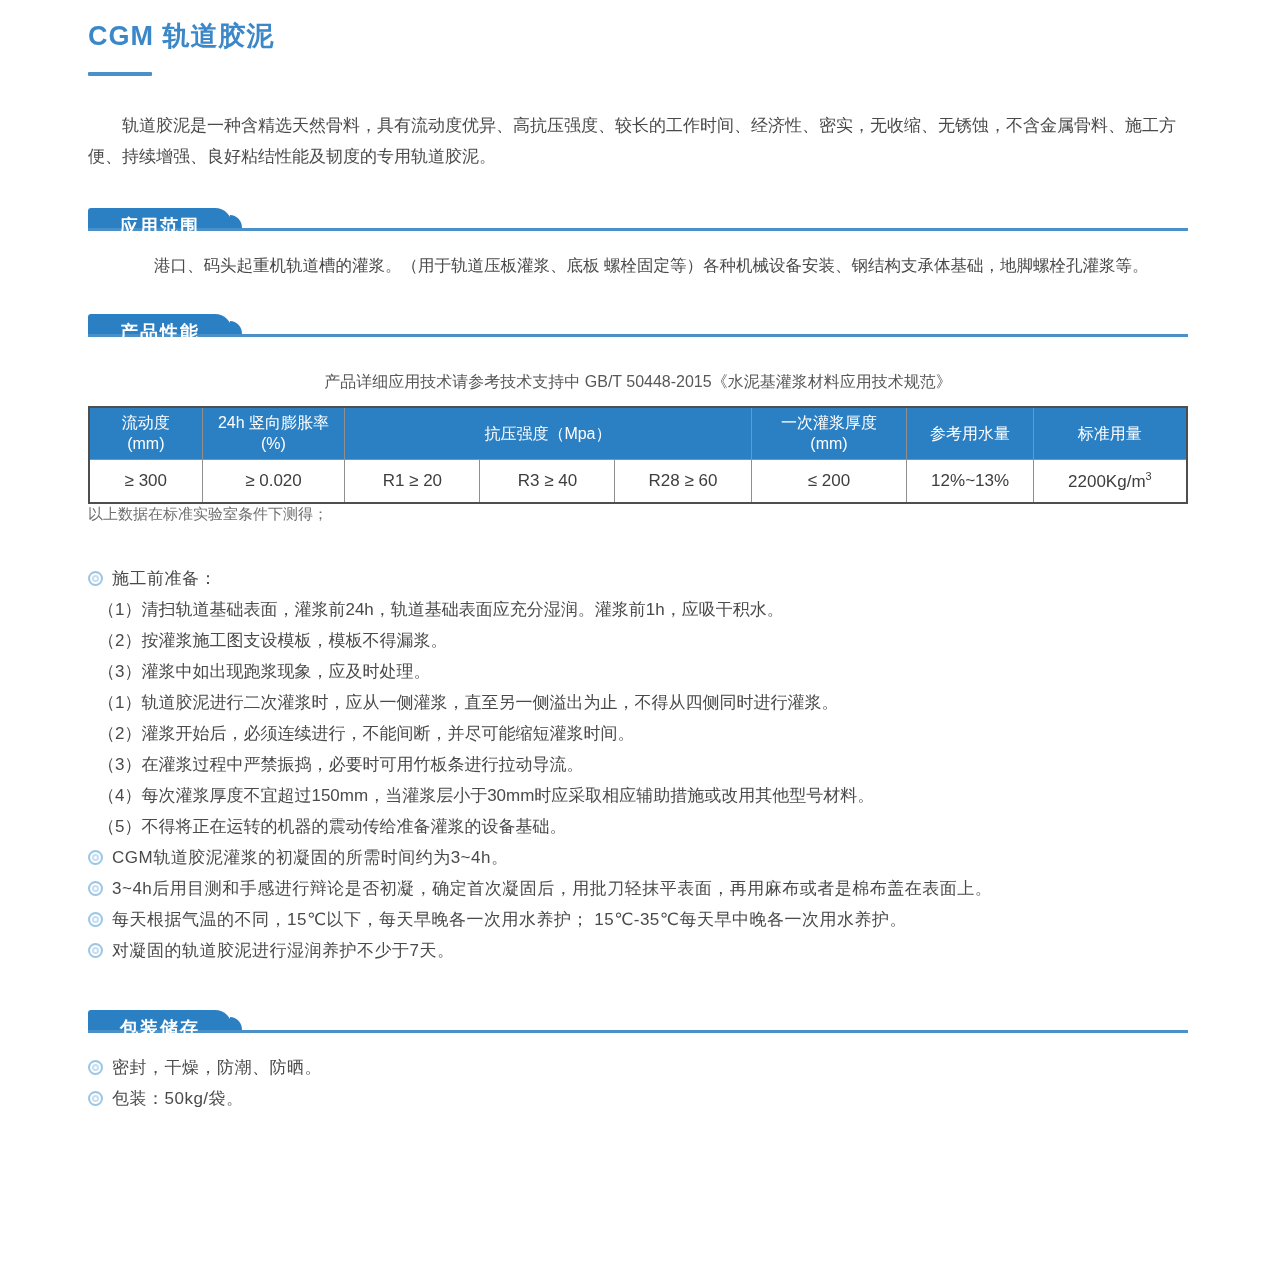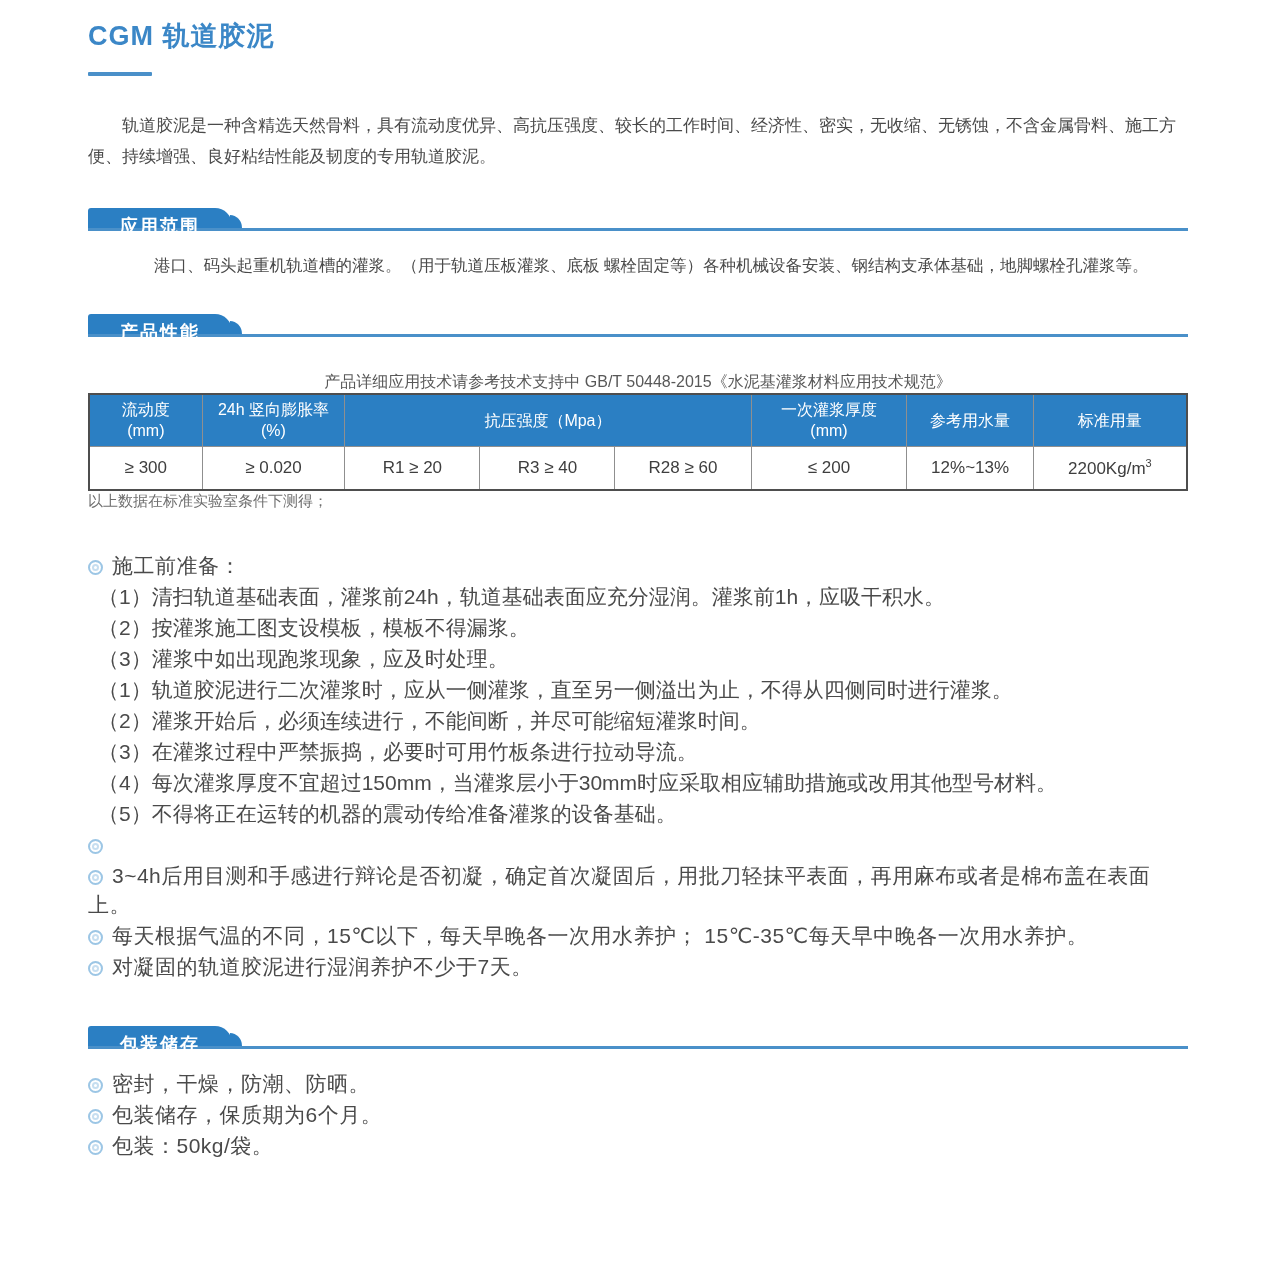--- a/index.html
+++ b/index.html
@@ -55,41 +55,41 @@
   }
   .sec-rule{height:3px;background:var(--divider);}
 
   .sec-body{font-size:16.5px;line-height:30px;color:var(--body-text);text-align:center;}
 
   .app-text{margin-top:19px;text-indent:1.6em;}
 
   
   .perf-note{margin-top:35px;text-align:center;font-size:16px;color:#585858;}
   table.spec{
-    width:100%;border-collapse:collapse;
+    width:100%;margin-top:13px;border-collapse:collapse;
     border:2px solid #4e4e4e;table-layout:fixed;
   }
   table.spec th,table.spec td{
     border:1px solid #8f8f8f;text-align:center;vertical-align:middle;
   }
   table.spec th{
     background:var(--table-header-bg);color:var(--table-header-text);
     font-size:16px;font-weight:normal;line-height:21px;
     height:52px;white-space:pre-line;
   }
   table.spec td{
     background:#ffffff;color:#3e3e3e;font-size:17px;height:44px;
   }
   sup{font-size:11px;}
   .table-footnote{margin-top:1px;font-size:15px;color:#6e6e6e;}
 
   
   .blist{margin-top:20px;list-style:none;}
   .blist li{
-    font-size:21px;line-height:29px;margin-bottom:2px;
+    font-size:17px;line-height:29px;margin-bottom:2px;
     color:var(--body-text);
   }
   .ring{
     display:inline-block;width:15px;height:15px;border-radius:50%;
     border:2px solid var(--ring);
     box-shadow:inset 0 0 0 2px #ffffff,inset 0 0 0 4px #c6def0;
     vertical-align:-2px;margin-right:9px;
   }
   li.step{padding-left:10px;}
   li.lead .li-text{letter-spacing:0.5px;}
@@ -168,32 +168,31 @@
     <ul class="blist">
       <li class="lead"><span class="ring"></span><span class="li-text">施工前准备：</span></li>
       <li class="step"><span class="li-text">（1）清扫轨道基础表面，灌浆前24h，轨道基础表面应充分湿润。灌浆前1h，应吸干积水。</span></li>
       <li class="step"><span class="li-text">（2）按灌浆施工图支设模板，模板不得漏浆。</span></li>
       <li class="step"><span class="li-text">（3）灌浆中如出现跑浆现象，应及时处理。</span></li>
       <li class="step"><span class="li-text">（1）轨道胶泥进行二次灌浆时，应从一侧灌浆，直至另一侧溢出为止，不得从四侧同时进行灌浆。</span></li>
       <li class="step"><span class="li-text">（2）灌浆开始后，必须连续进行，不能间断，并尽可能缩短灌浆时间。</span></li>
       <li class="step"><span class="li-text">（3）在灌浆过程中严禁振捣，必要时可用竹板条进行拉动导流。</span></li>
       <li class="step"><span class="li-text">（4）每次灌浆厚度不宜超过150mm，当灌浆层小于30mm时应采取相应辅助措施或改用其他型号材料。</span></li>
       <li class="step"><span class="li-text">（5）不得将正在运转的机器的震动传给准备灌浆的设备基础。</span></li>
-      <li class="lead"><span class="ring"></span></li>
+      <li class="lead"><span class="ring"></span><span class="li-text">CGM轨道胶泥灌浆的初凝固的所需时间约为3~4h。</span></li>
       <li class="lead"><span class="ring"></span><span class="li-text">3~4h后用目测和手感进行辩论是否初凝，确定首次凝固后，用批刀轻抹平表面，再用麻布或者是棉布盖在表面上。</span></li>
       <li class="lead"><span class="ring"></span><span class="li-text">每天根据气温的不同，15℃以下，每天早晚各一次用水养护； 15℃-35℃每天早中晚各一次用水养护。</span></li>
       <li class="lead"><span class="ring"></span><span class="li-text">对凝固的轨道胶泥进行湿润养护不少于7天。</span></li>
     </ul>
   </div>
 
   <div class="section gap-xl">
     <div class="sec-head">
       <span class="sec-tab">包装储存</span>
       <div class="sec-rule"></div>
     </div>
     <ul class="blist">
       <li class="lead"><span class="ring"></span><span class="li-text">密封，干燥，防潮、防晒。</span></li>
-      <li class="lead"><span class="ring"></span><span class="li-text">包装储存，保质期为6个月。</span></li>
       <li class="lead"><span class="ring"></span><span class="li-text">包装：50kg/袋。</span></li>
     </ul>
   </div>
 
 </div>
 
 </body></html>

